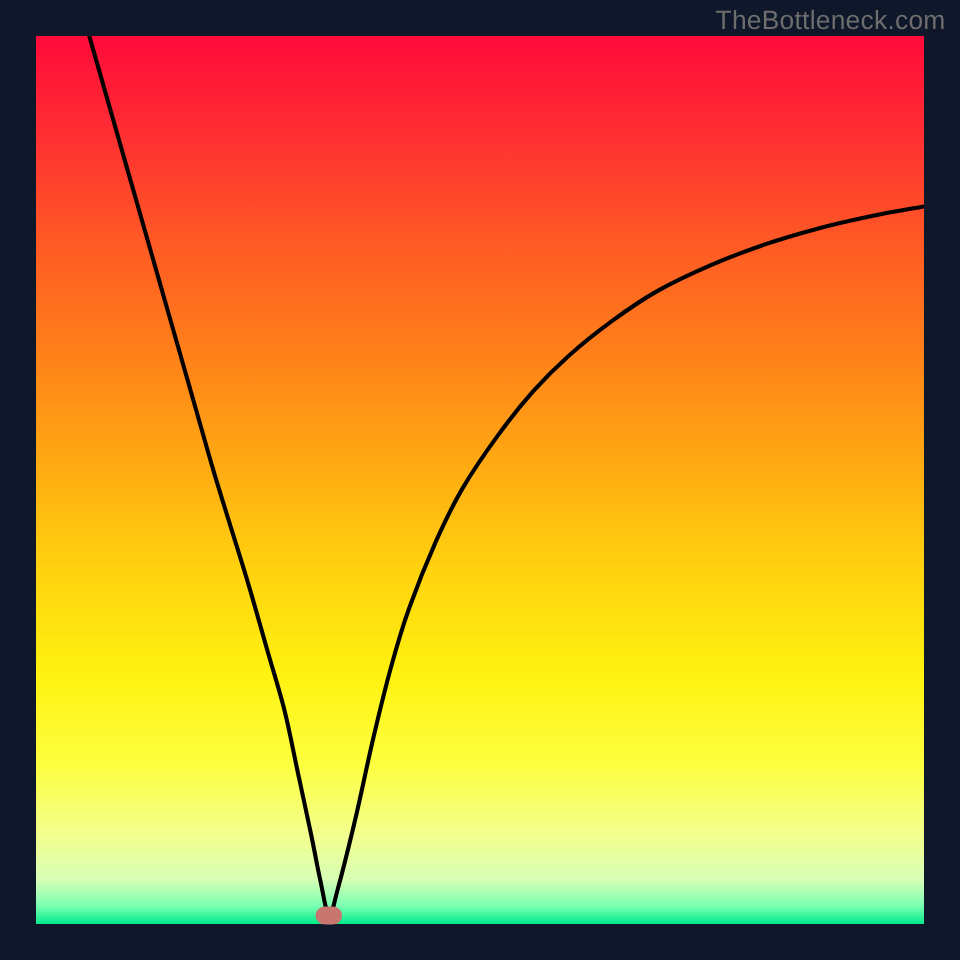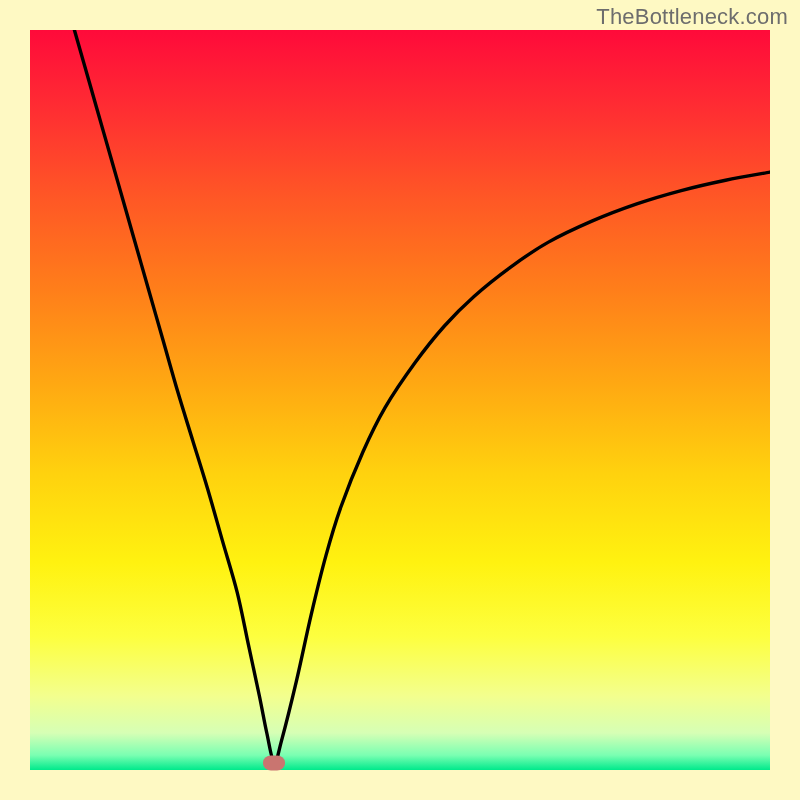--- a/index.html
+++ b/index.html
@@ -9,21 +9,21 @@
     height: 800px;
     background: #000;
     overflow: hidden;
   }
   .frame {
     position: absolute;
     top: 0;
     left: 0;
     width: 800px;
     height: 800px;
-    background: #fef9c3;
+    background: #0f172a;
   }
   .plot-area {
     position: absolute;
     top: 30px;
     left: 30px;
     width: 740px;
     height: 740px;
     background: linear-gradient(to bottom,
       #ff0a3a 0%,
       #ff2b33 10%,

